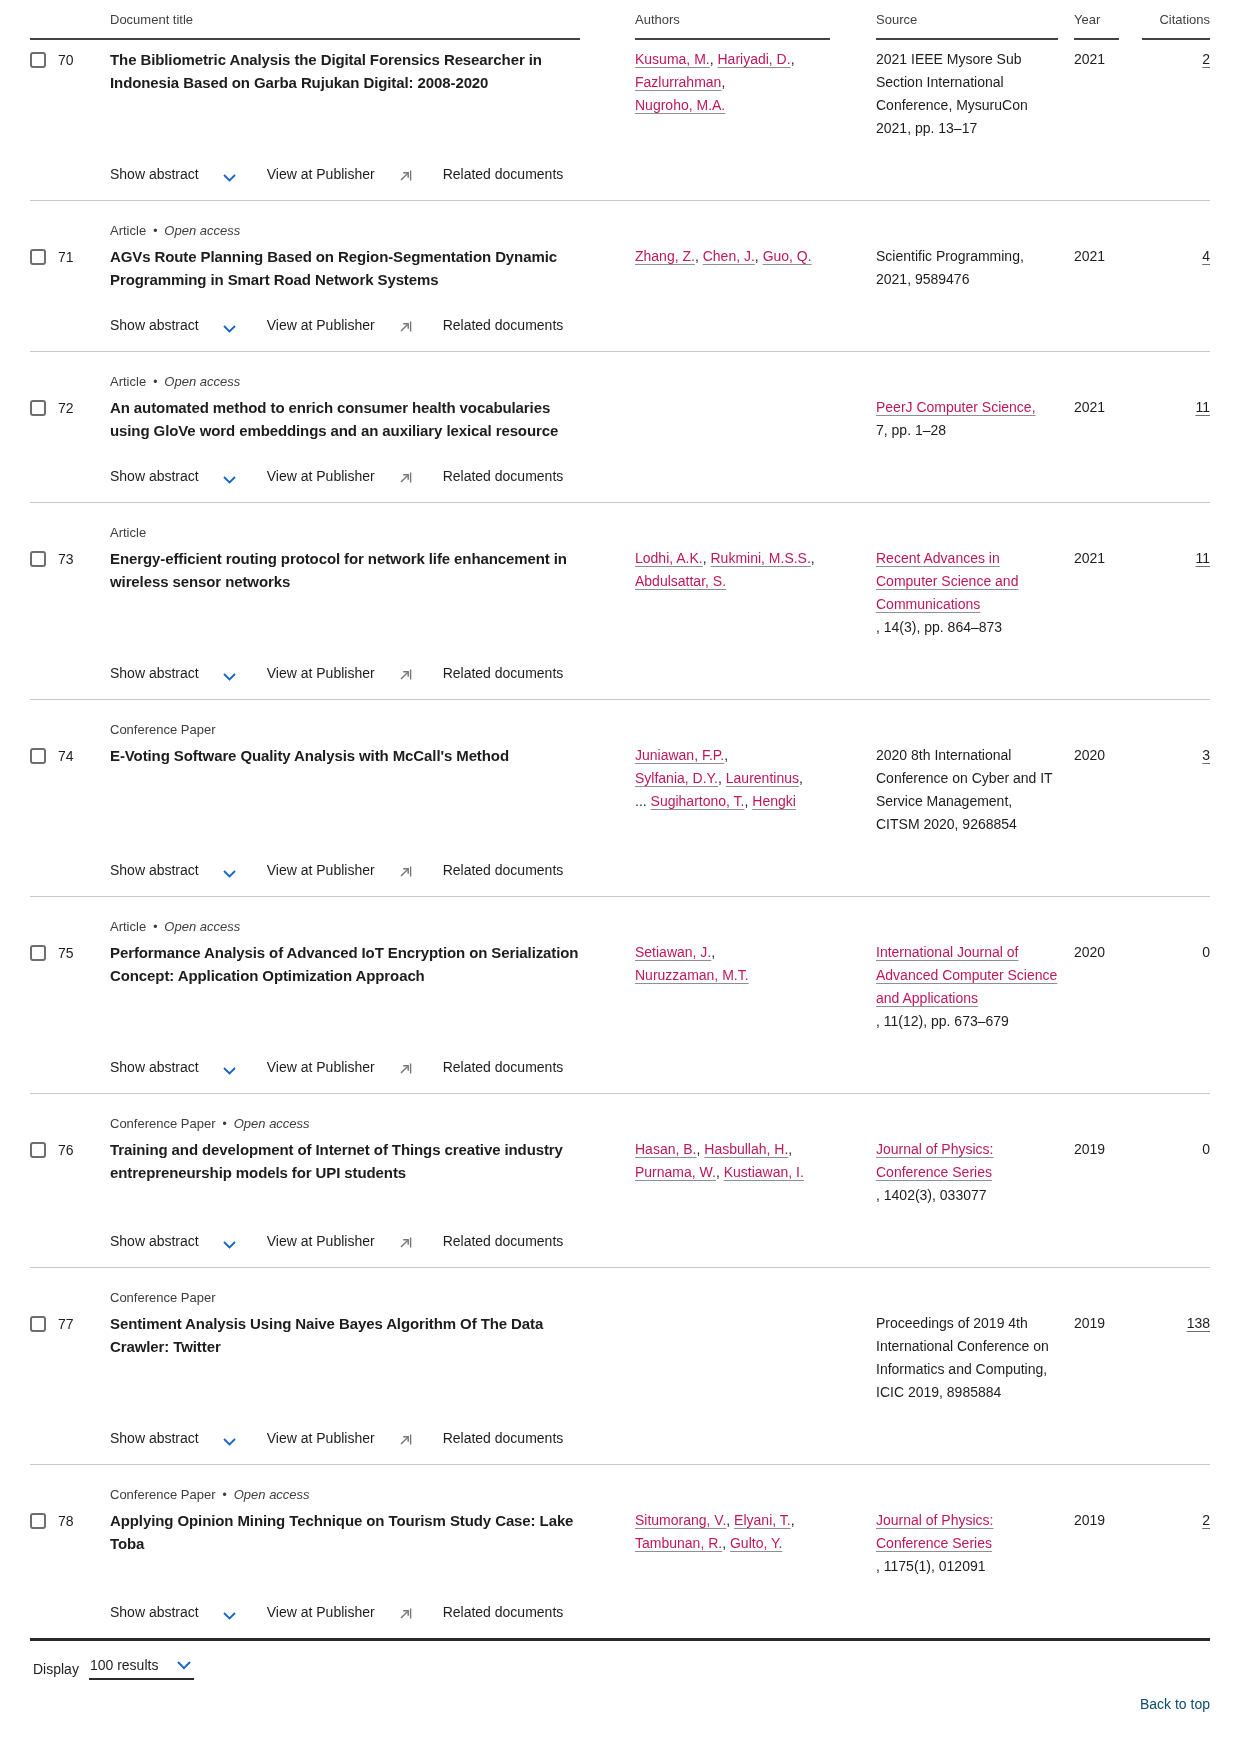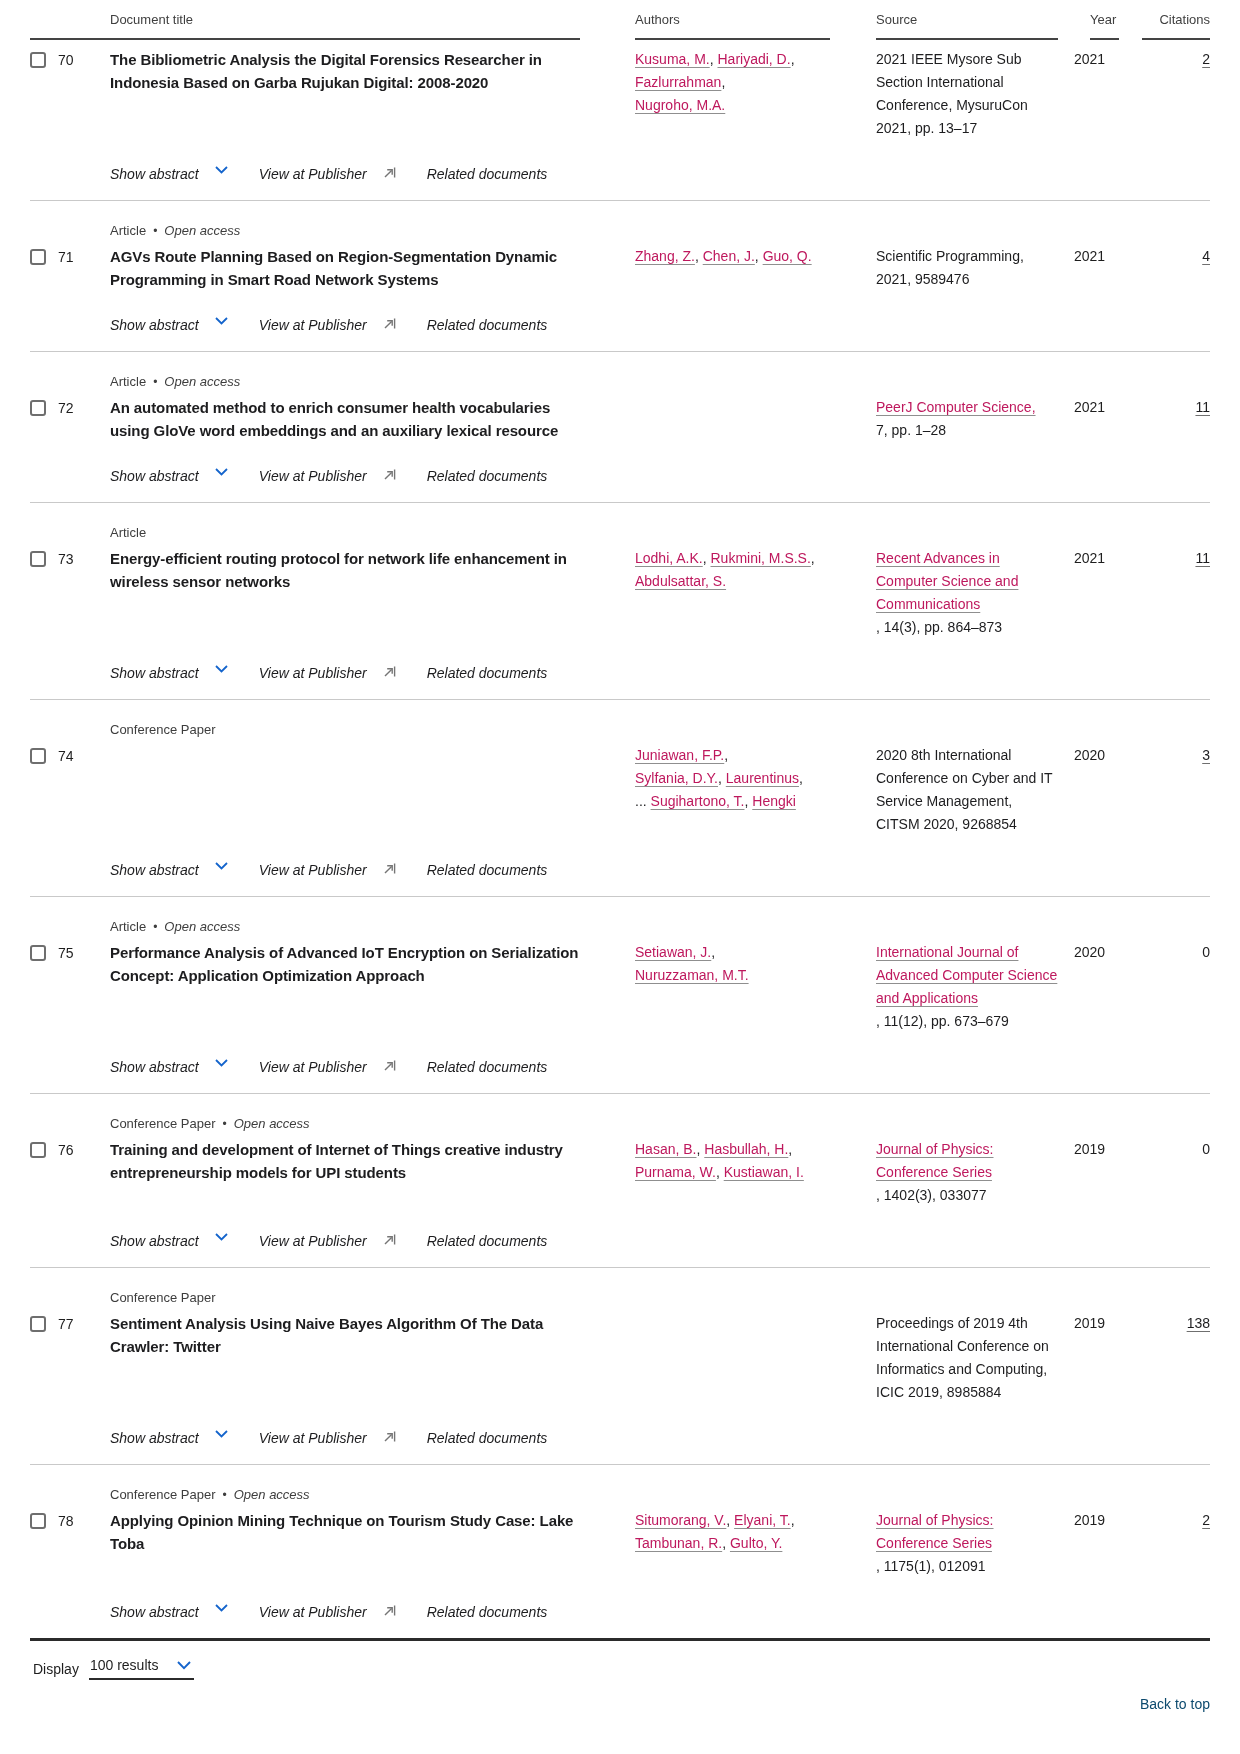--- a/index.html
+++ b/index.html
@@ -17,21 +17,21 @@
     grid-template-columns:80px 470px 55px 195px 46px 182px 16px 45px 23px 68px;
     padding-top:12px;
   }
   .thead .h {
     font-size:13px; color:#3f3f3f;
     padding-bottom:11px; border-bottom:2px solid #444444;
   }
   .h-doc     { grid-column:1/3; padding-left:80px; }
   .h-authors { grid-column:4; }
   .h-source  { grid-column:6; }
-  .h-year    { grid-column:8;margin-left:16px; }
+  .h-year    { grid-column:8; }
   .h-cits    { grid-column:10; text-align:right; }
 
   
   .row { border-bottom:1px solid #c9c9c9; padding:22px 0 18px; }
   .row.first { padding-top:8px; }
   .row.last  { border-bottom:none; }
 
   .type-line { margin-left:80px; font-size:13px; color:#3d3d3d; margin-bottom:7px; }
   .type-line .dot { margin:0 7px; font-size:12px; color:#3d3d3d; }
   .type-line .oa  { font-style:italic; }
@@ -67,21 +67,21 @@
     color:#1d1d1f; cursor:pointer;
     text-decoration:underline; text-decoration-color:#6f6f6f; text-underline-offset:3px;
   }
   .cit-link.nolink { text-decoration:none; cursor:default; }
 
   .links {
     margin-left:80px; margin-top:26px;
     display:flex; gap:31px; align-items:center;
     font-size:14px; color:#1d1d1f;
   }
-  .linkitem { display:inline-flex; align-items:flex-start; gap:16px; cursor:pointer;font-style:italic; }
+  .linkitem { display:inline-flex; align-items:flex-end; gap:24px; cursor:pointer; }
   .chev, .ext { display:inline-block; }
 
   
   .bottom-rule { border-top:3px solid #2b2b2b; }
   .footer-row { margin-top:16px; margin-left:3px; font-size:14px; display:flex; align-items:center; gap:10px; }
   .display-select {
     display:inline-flex; align-items:center; gap:19px;
     border-bottom:2px solid #2b2b2b; padding:0 3px 5px 1px; cursor:pointer;
   }
   .back-top { text-align:right; margin-top:16px; margin-right:0; font-size:14px; }
@@ -259,20 +259,23 @@
   </div>
 
   <div class="row">
     <div class="type-line">
       <span class="type">Conference Paper</span>
     </div>
     <div class="grid">
       <div class="sel">
         <span class="checkbox"></span>
         <span class="rownum">74</span>
+      </div>
+      <div class="title-cell">
+        <a class="title">E-Voting Software Quality Analysis with McCall's Method</a>
       </div>
       <div class="authors"><a class="plink">Juniawan, F.P.</a><span>, </span><br><a class="plink">Sylfania, D.Y.</a><span>, </span><a class="plink">Laurentinus</a><span>, </span><br><span>... </span><a class="plink">Sugihartono, T.</a><span>, </span><a class="plink">Hengki</a></div>
       <div class="source"><span>2020 8th International Conference on Cyber and IT Service Management, CITSM 2020, 9268854</span></div>
       <div class="year">2020</div>
       <div class="cits">
         <a class="cit-link">3</a>
       </div>
     </div>
     <div class="links">
       <span class="linkitem">

